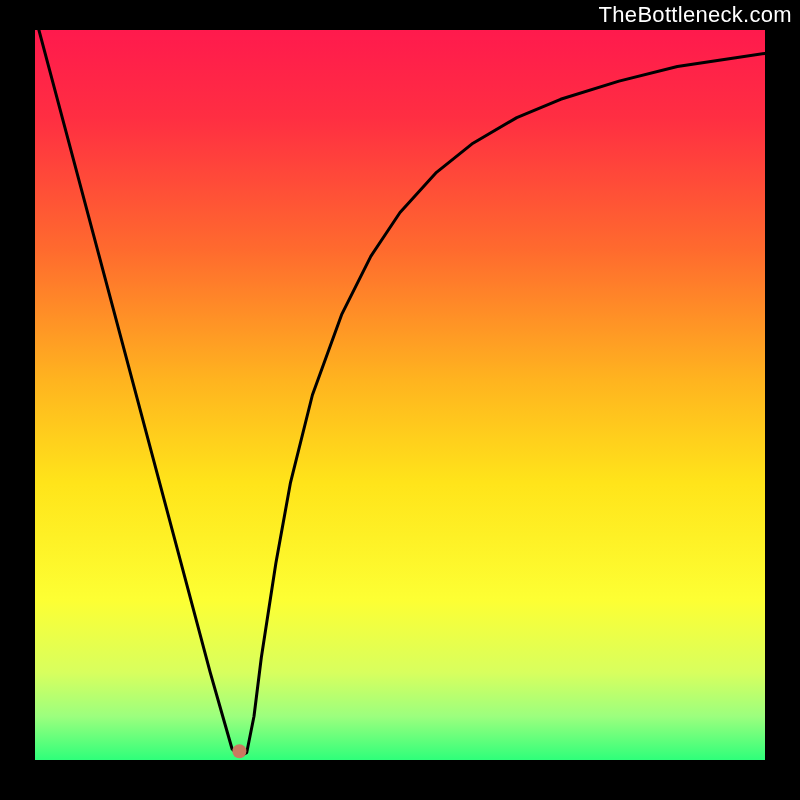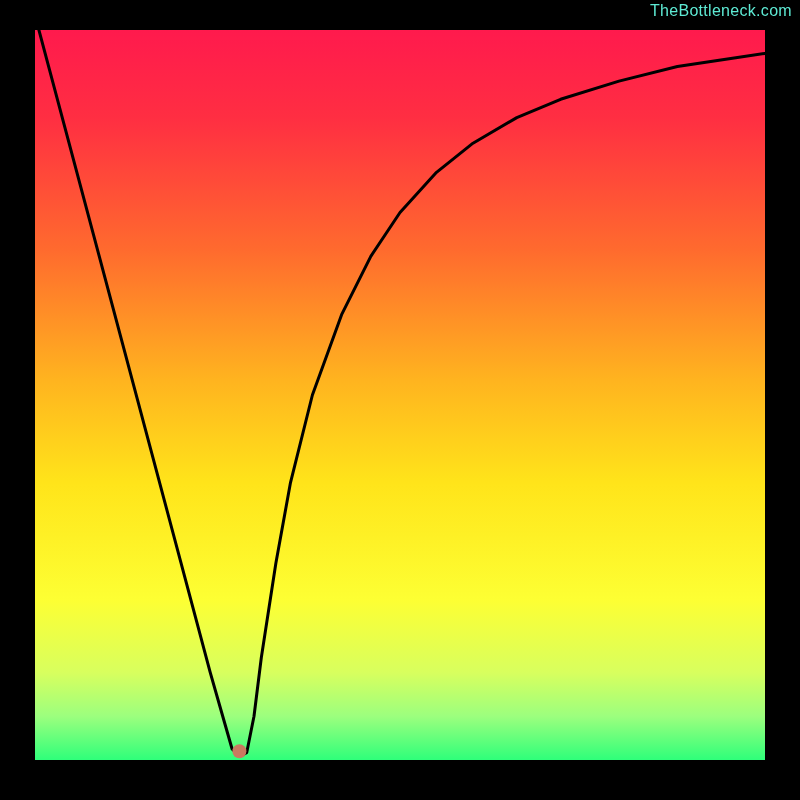--- a/index.html
+++ b/index.html
@@ -13,22 +13,22 @@
   .canvas {
     position: relative;
     width: 800px;
     height: 800px;
     background: #000;
   }
   .watermark {
     position: absolute;
     top: 2px;
     right: 8px;
-    color: #5eead4;
-    font-size: 16px;
+    color: #ffffff;
+    font-size: 22px;
     font-weight: 500;
     letter-spacing: 0.3px;
     user-select: none;
   }
   svg {
     display: block;
   }
 </style>
 </head>
 <body>

